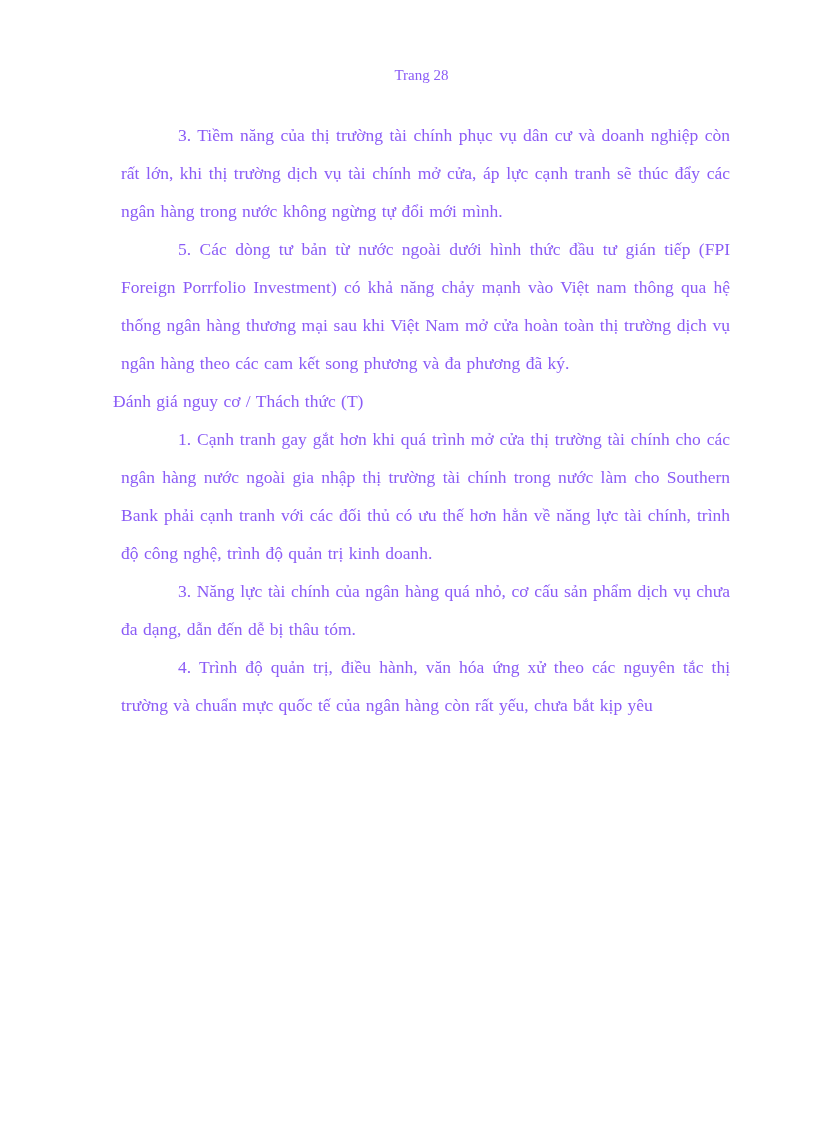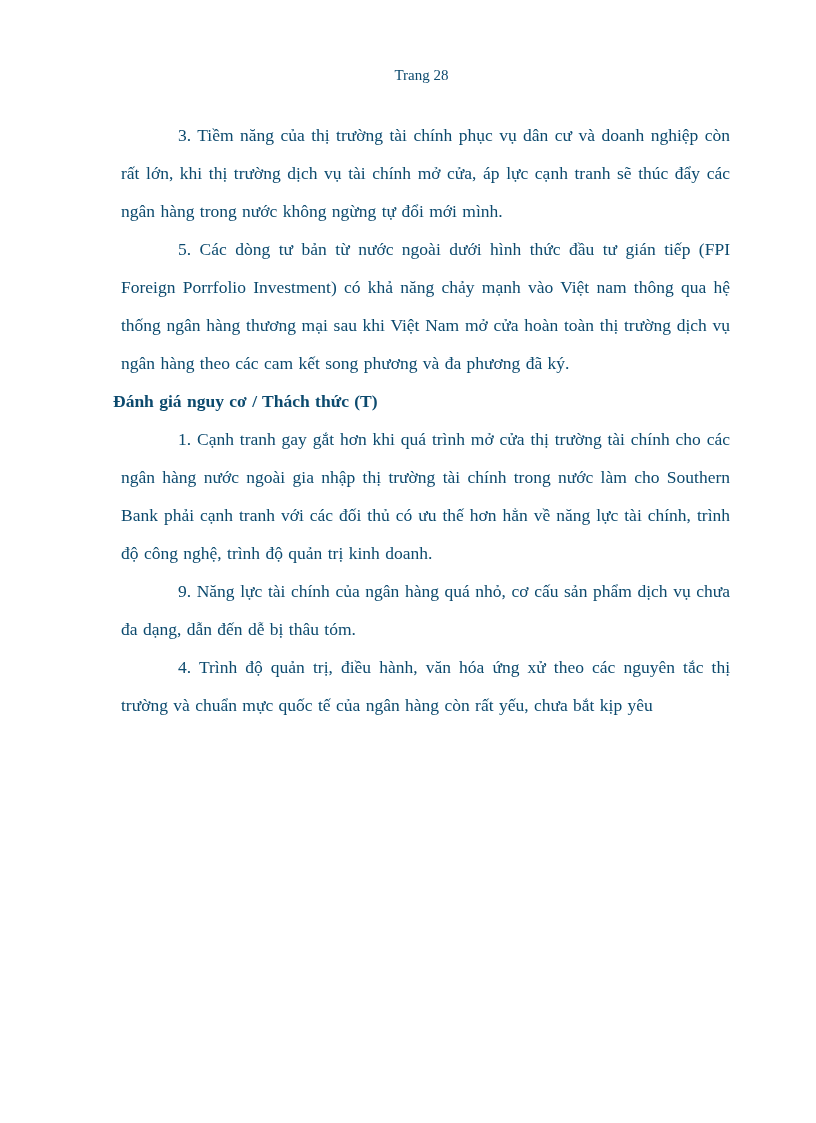--- a/index.html
+++ b/index.html
@@ -7,21 +7,21 @@
     padding: 0;
     background: #ffffff;
   }
   .page {
     width: 816px;
     height: 1123px;
     background: #ffffff;
     box-sizing: border-box;
     padding: 66px 86px 8px 113px;
     font-family: "Liberation Serif", "DejaVu Serif", serif;
-    color: #0c4a6e;
+    color: #8b5cf6;
     overflow: hidden;
   }
   .page-header {
     text-align: center;
     font-size: 15px;
     line-height: 18px;
     margin: 0 0 32px 0;
   }
   .content {
     font-size: 17.5px;
@@ -31,38 +31,38 @@
   }
   .content p {
     margin: 0;
     padding: 0;
   }
   p.body-paragraph {
     text-indent: 57px;
     margin-left: 8px;
   }
   p.section-heading {
-    font-weight: bold;
+    font-weight: normal;
     text-indent: 0;
   }
 </style>
 </head>
 <body>
 
 <div class="page">
   <div class="page-header">Trang 28</div>
 
   <div class="content">
     <p class="body-paragraph">3. Tiềm năng của thị trường tài chính phục vụ dân cư và doanh nghiệp còn rất lớn, khi thị trường dịch vụ tài chính mở cửa, áp lực cạnh tranh sẽ thúc đẩy các ngân hàng trong nước  không ngừng tự đổi mới mình.</p>
 
 
     <p class="body-paragraph">5. Các dòng tư bản từ nước ngoài dưới hình thức đầu tư gián tiếp (FPI Foreign Porrfolio Investment) có khả năng chảy mạnh vào Việt nam thông qua hệ thống ngân hàng thương mại sau khi Việt Nam mở cửa hoàn toàn thị trường dịch vụ ngân hàng theo các cam kết song phương và đa phương đã ký.</p>
 
     <p class="section-heading">Đánh giá nguy cơ / Thách thức (T)</p>
 
     <p class="body-paragraph">1. Cạnh tranh gay gắt hơn khi quá trình mở cửa thị trường tài chính cho các ngân hàng nước ngoài gia nhập thị trường tài chính trong nước làm cho Southern Bank phải cạnh tranh với các đối thủ có ưu thế hơn hẳn về năng lực tài chính, trình độ công nghệ, trình độ quản trị kinh doanh.</p>
 
 
-    <p class="body-paragraph">9. Năng lực tài chính của ngân hàng quá nhỏ, cơ cấu sản phẩm dịch vụ chưa đa dạng, dẫn đến dễ bị thâu tóm.</p>
+    <p class="body-paragraph">3. Năng lực tài chính của ngân hàng quá nhỏ, cơ cấu sản phẩm dịch vụ chưa đa dạng, dẫn đến dễ bị thâu tóm.</p>
 
     <p class="body-paragraph">4. Trình độ quản trị, điều hành, văn hóa ứng xử theo các nguyên tắc thị trường và chuẩn mực quốc tế của ngân hàng còn rất yếu, chưa bắt kịp yêu</p>
   </div>
 </div>
 
 </body></html>

